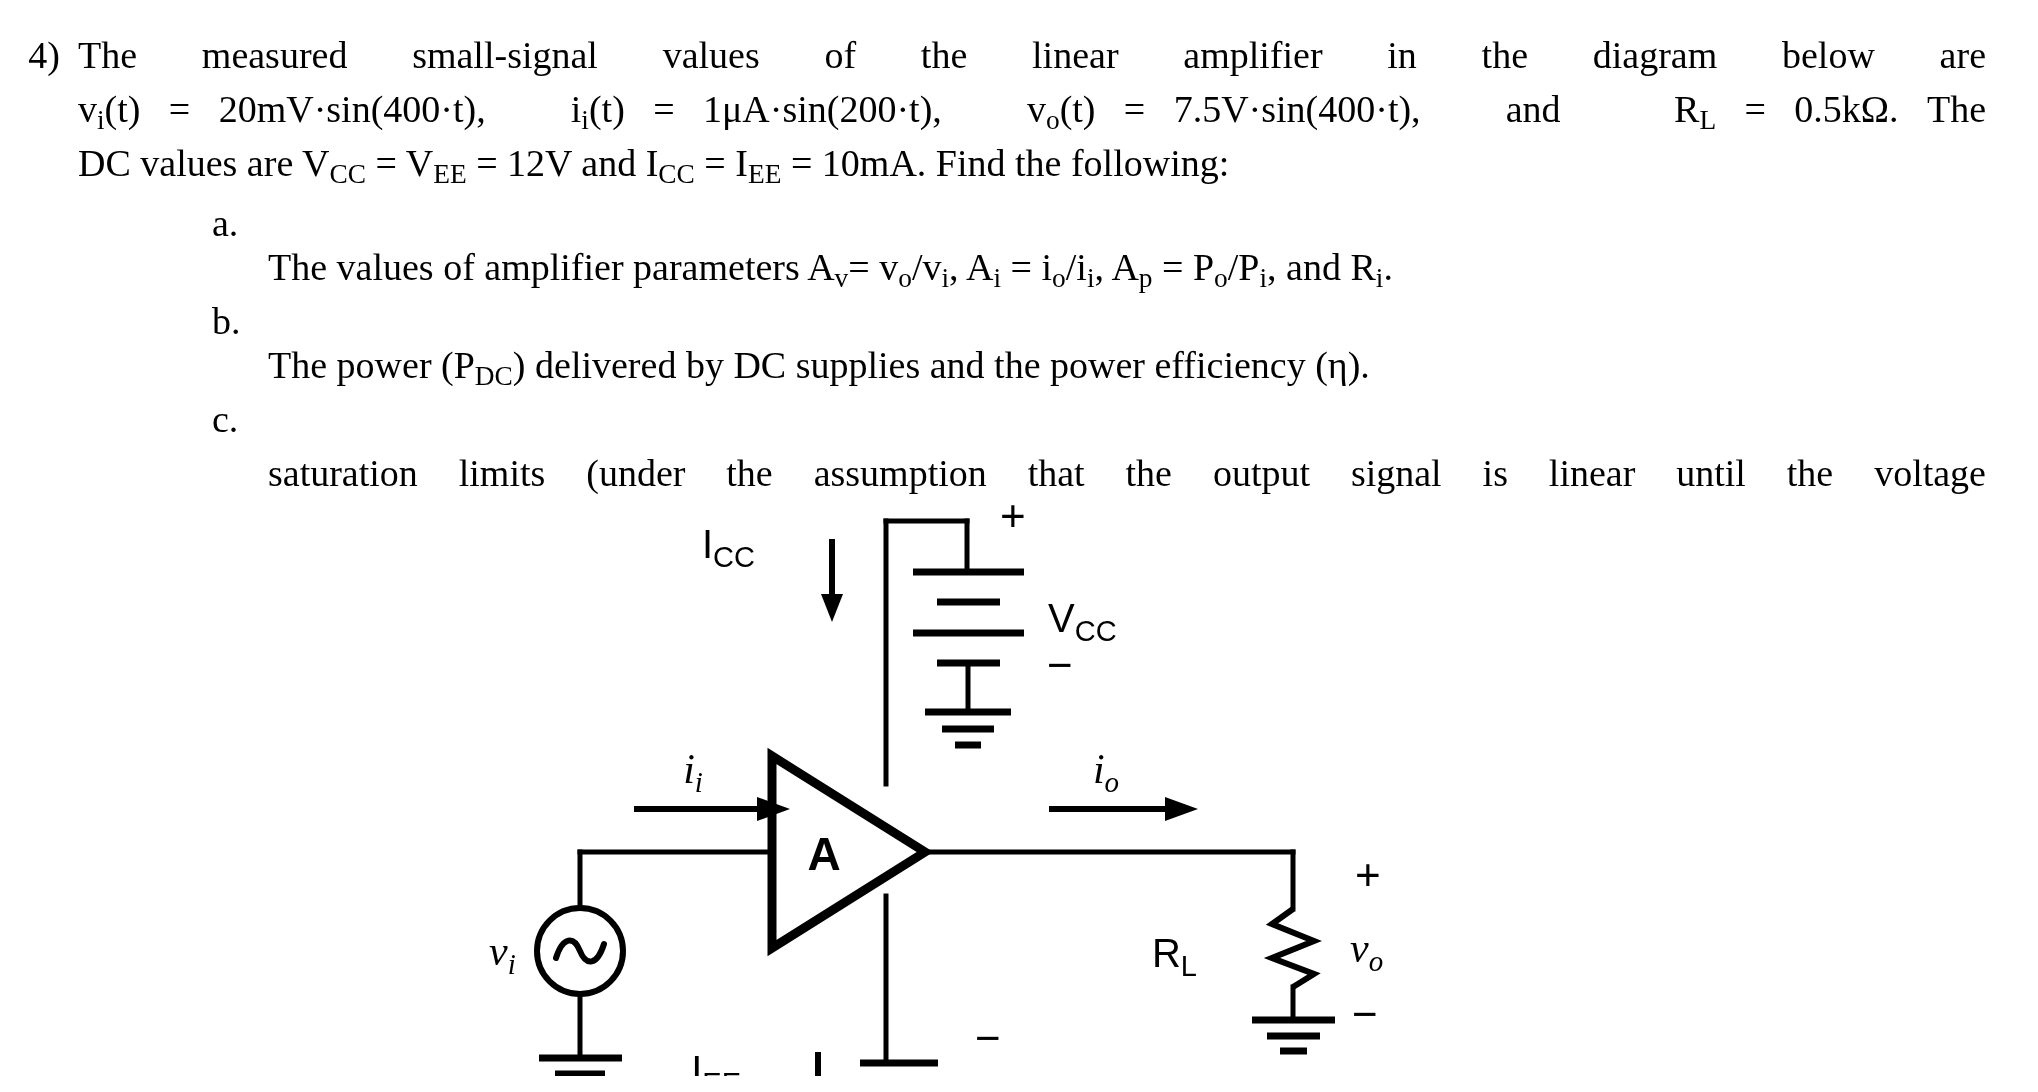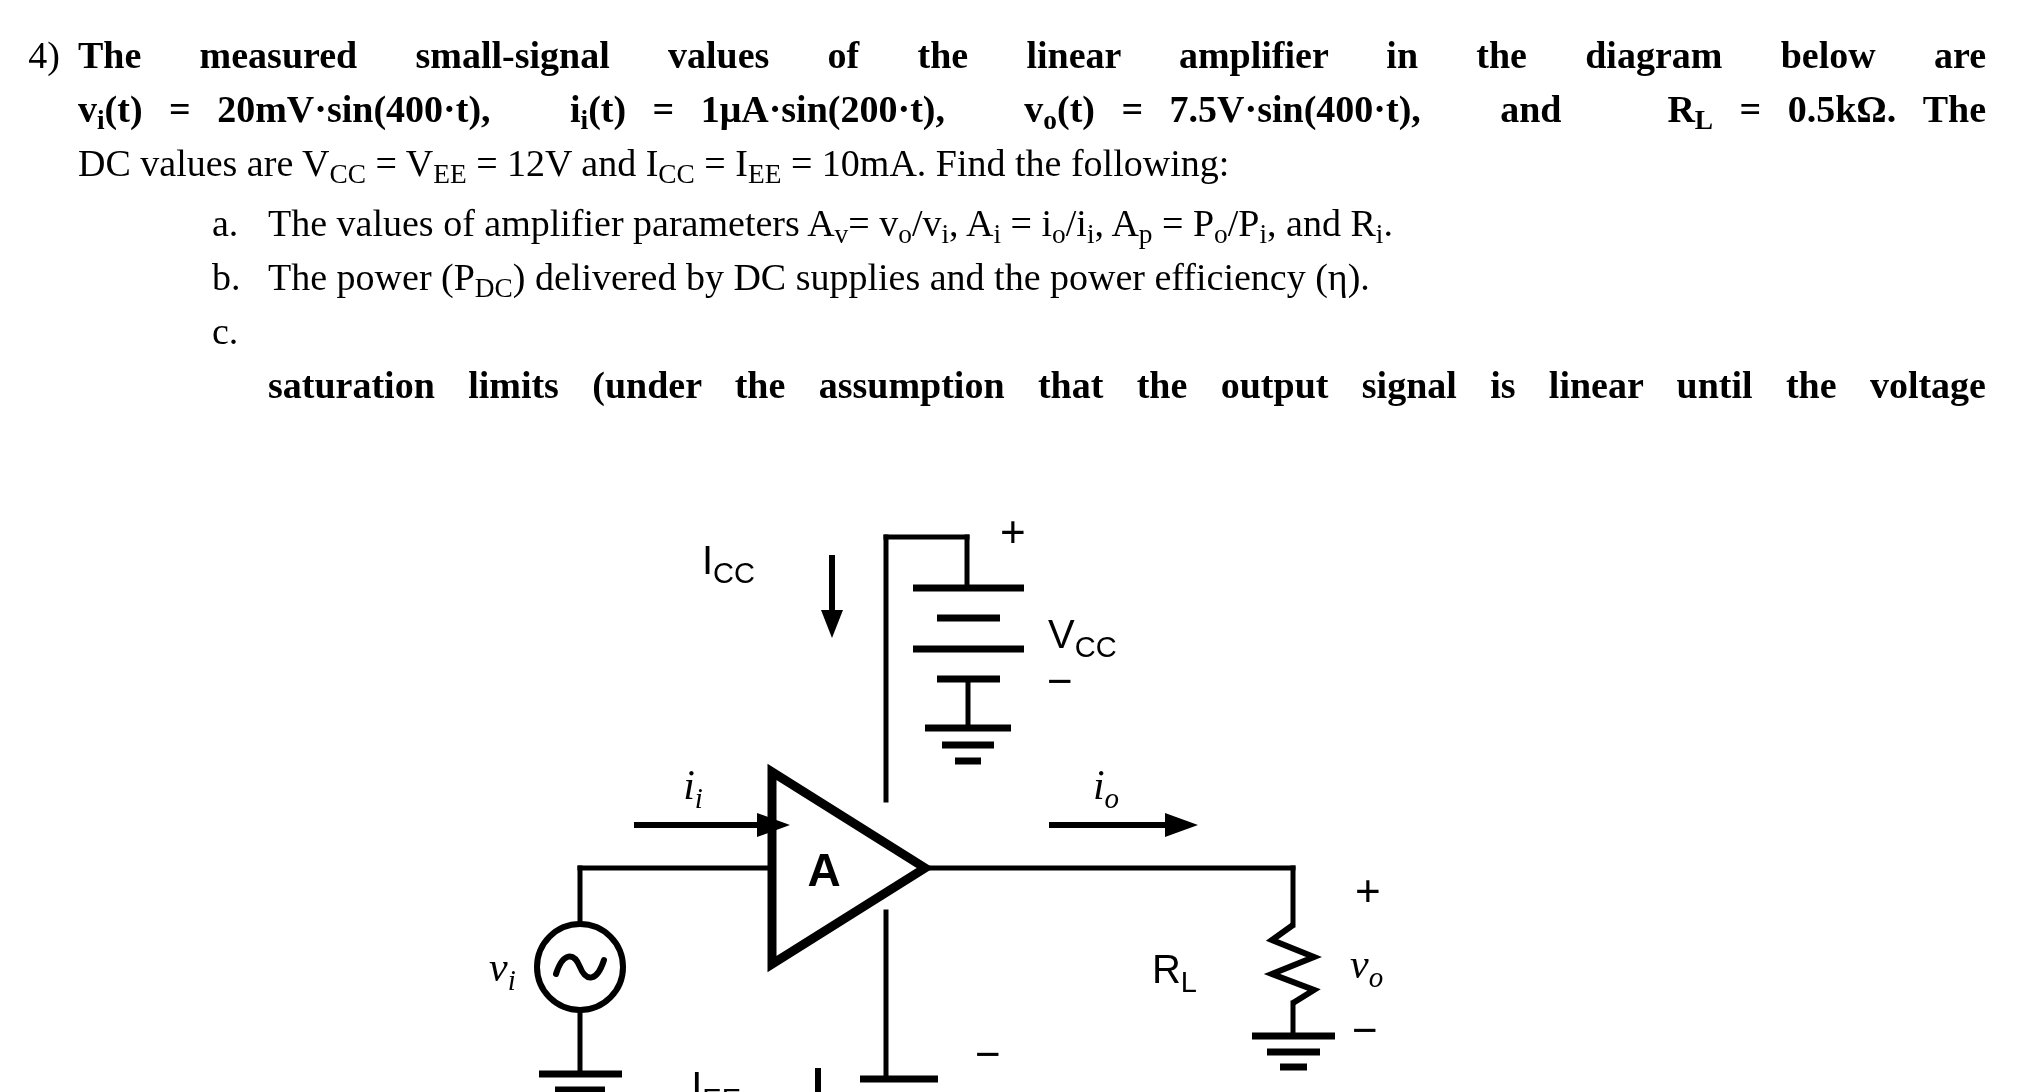--- a/index.html
+++ b/index.html
@@ -40,21 +40,20 @@
   .prob-body {
     flex: 1 1 auto;
     padding-right: 52px;
     font-size: 38px;
     line-height: 54px;
   }
 
   .jtext {
     text-align: justify;
     text-align-last: left;
-    font-weight: bold;
   }
   .jtext.stretch {
     text-align-last: justify;
   }
 
   
   sub {
     font-size: 0.72em;
     vertical-align: -0.26em;
     line-height: 0;
@@ -77,33 +76,34 @@
   .sub-letter {
     width: 268px;
     flex: 0 0 268px;
     text-align: left;
     padding-left: 212px;
     box-sizing: border-box;
   }
   .sub-body {
     flex: 1 1 auto;
     padding-right: 52px;
+    margin-top: 44px;
   }
   .sub-cont {
     padding-left: 268px;
     padding-right: 52px;
     font-size: 38px;
     line-height: 54px;
   }
 
   
   #circuit {
     position: absolute;
     left: 0px;
-    top: 500px;
+    top: 484px;
     width: 1877px;
     height: 592px;
   }
   #circuit svg { display: block; }
 
   .lbl {
     font-family: "Liberation Sans", sans-serif;
     font-size: 40px;
     fill: #000;
   }

